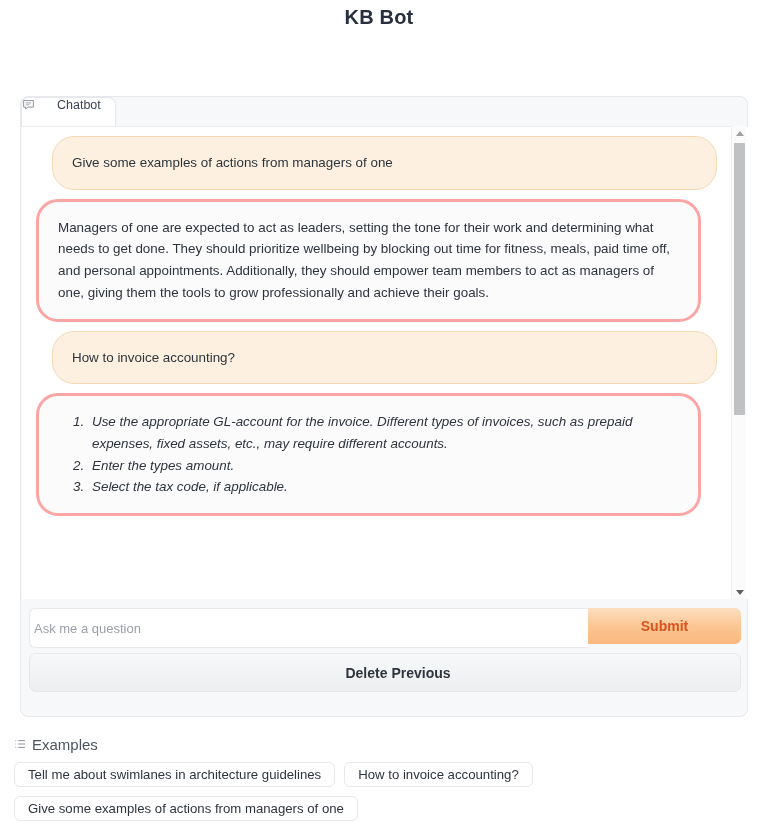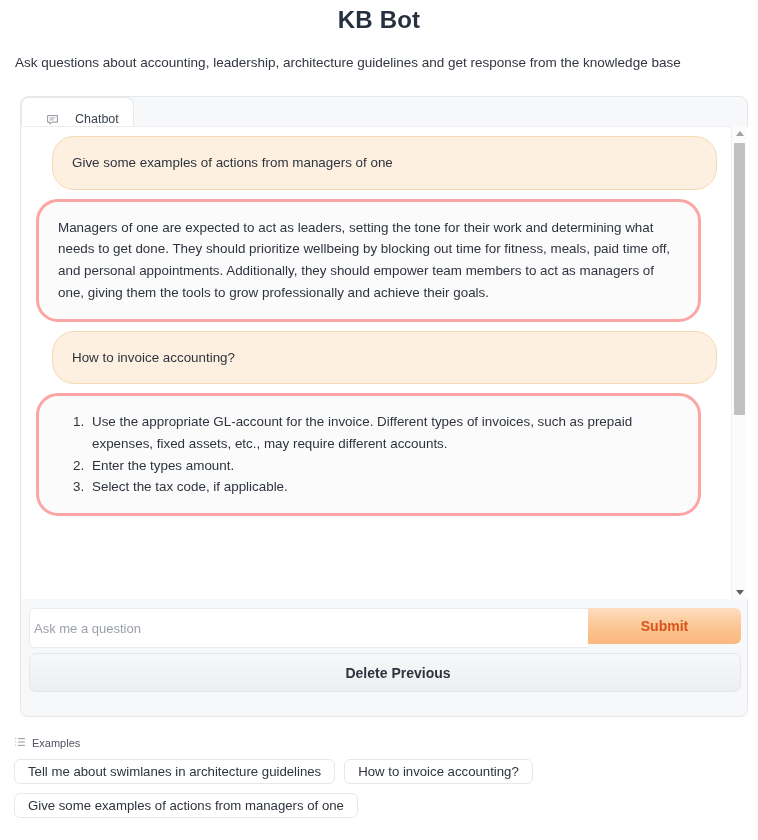--- a/index.html
+++ b/index.html
@@ -13,21 +13,21 @@
     -webkit-font-smoothing: antialiased;
   }
 
   .page { width: 758px; height: 840px; position: relative; overflow: hidden; background:#fff; }
 
   
   .app-title {
     margin: 0;
     padding-top: 6px;
     text-align: center;
-    font-size: 24px;
+    font-size: 20px;
     font-weight: bold;
     color: #27303f;
     letter-spacing: .2px;
   }
   .app-subtitle {
     margin: 0;
     padding: 21px 0 0 15px;
     font-size: 13.5px;
     color: #30363f;
     line-height: 1.2;
@@ -46,24 +46,24 @@
   }
   .tabbar {
     position: absolute;
     left: 0; top: 0;
     height: 29px;
     display: flex;
     align-items: center;
   }
   .tab {
     display: flex;
-    align-items: flex-end;
-    gap: 16px;
+    align-items: flex-start;
+    gap: 22px;
     height: 29px;
-    padding: 0 14px 0 24px;
+    padding: 0 14px 0 0;
     background: #ffffff;
     border: 1px solid #e6e8ec;
     border-top-left-radius: 8px;
     border-top-right-radius: 8px;
     border-bottom: none;
     font-size: 12.5px;
     color: #3c4450;
   }
   .tab .ico { display: flex; align-items: center; }
 
@@ -103,20 +103,21 @@
   }
   .bubble.bot {
     background: #fbfbfc;
     border: 3px solid #fca5a5;
     width: 665px;
   }
   .bubble p { margin: 0; }
   .bubble ol {
     margin: 0;
     padding-left: 30px;
+    font-style: italic;
   }
   .bubble ol li { margin: 0; padding-left: 4px; }
 
   
   .scrollbar {
     position: absolute;
     right: 1px;
     top: 29px;
     width: 15px;
     height: 473px;
@@ -213,21 +214,21 @@
   .examples {
     position: absolute;
     left: 14px;
     top: 736px;
     width: 730px;
   }
   .examples-head {
     display: flex;
     align-items: center;
     gap: 6px;
-    font-size: 11px;
+    font-size: 15px;
     color: #4d545e;
     margin-bottom: 9px;
   }
   .chips { display: flex; flex-wrap: wrap; gap: 9px; width: 560px; }
   .chip {
     border: 1px solid #e6e8ec;
     border-radius: 6px;
     background: #ffffff;
     padding: 4px 13px;
     font-size: 13.2px;
@@ -236,21 +237,20 @@
     cursor: pointer;
     white-space: nowrap;
   }
 </style>
 </head>
 <body>
 
 <div class="page">
 
   <h1 class="app-title">KB Bot</h1>
-  <p class="app-subtitle">Ask questions about accounting, leadership, architecture guidelines and get response from the knowledge base</p>
 
   <div class="chat-panel">
 
     <div class="tabbar">
       <div class="tab">
         <span class="ico">
           <svg width="13" height="13" viewBox="0 0 16 16" fill="none" stroke="#8b919b" stroke-width="1.2">
             <path d="M2 3.2h12v8H7.6L4.4 13.4V11.2H2z"></path>
             <path d="M4.6 6.1h6.8M4.6 8.4h4.4" stroke-width="1"></path>
           </svg>

